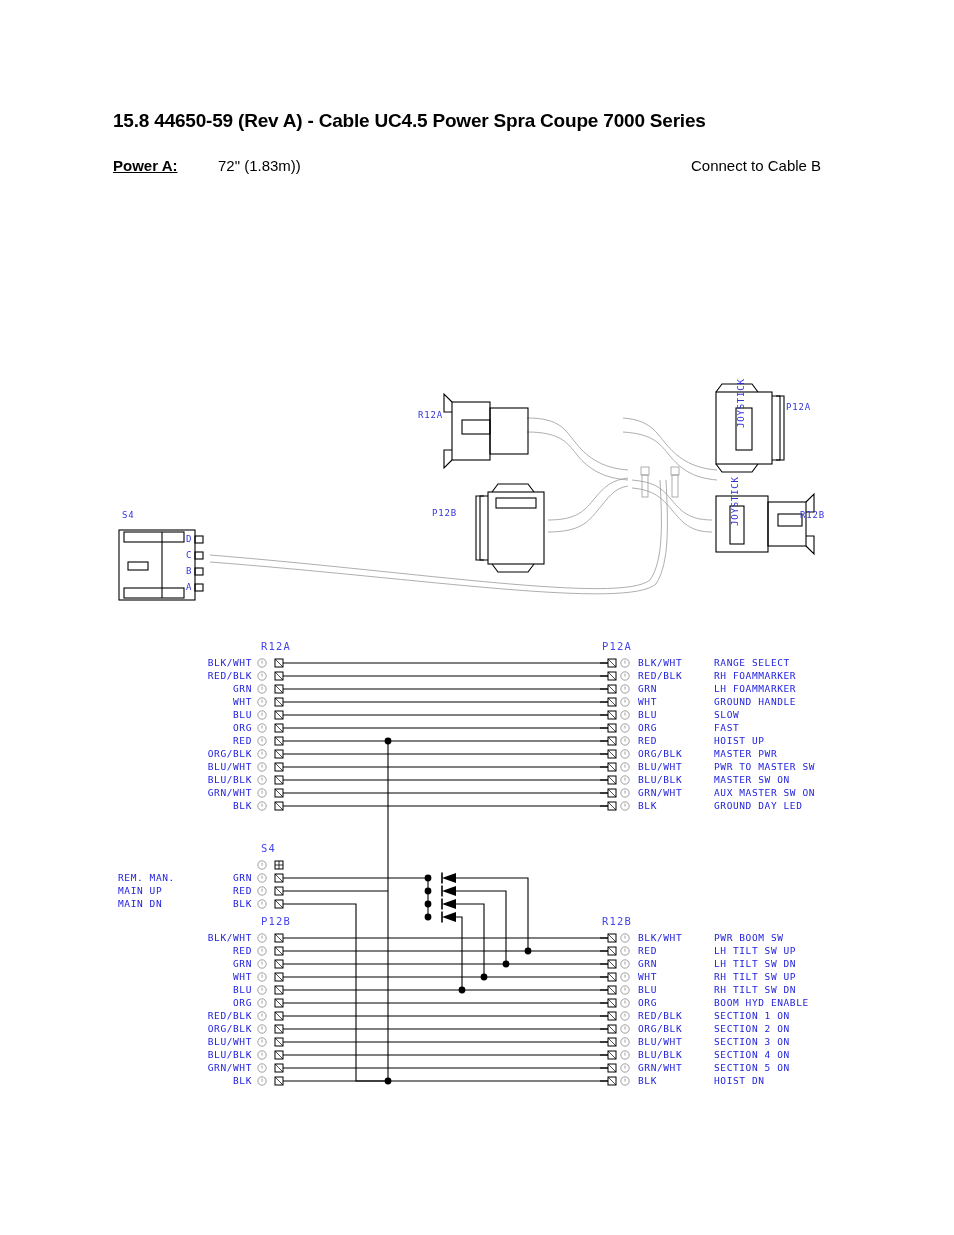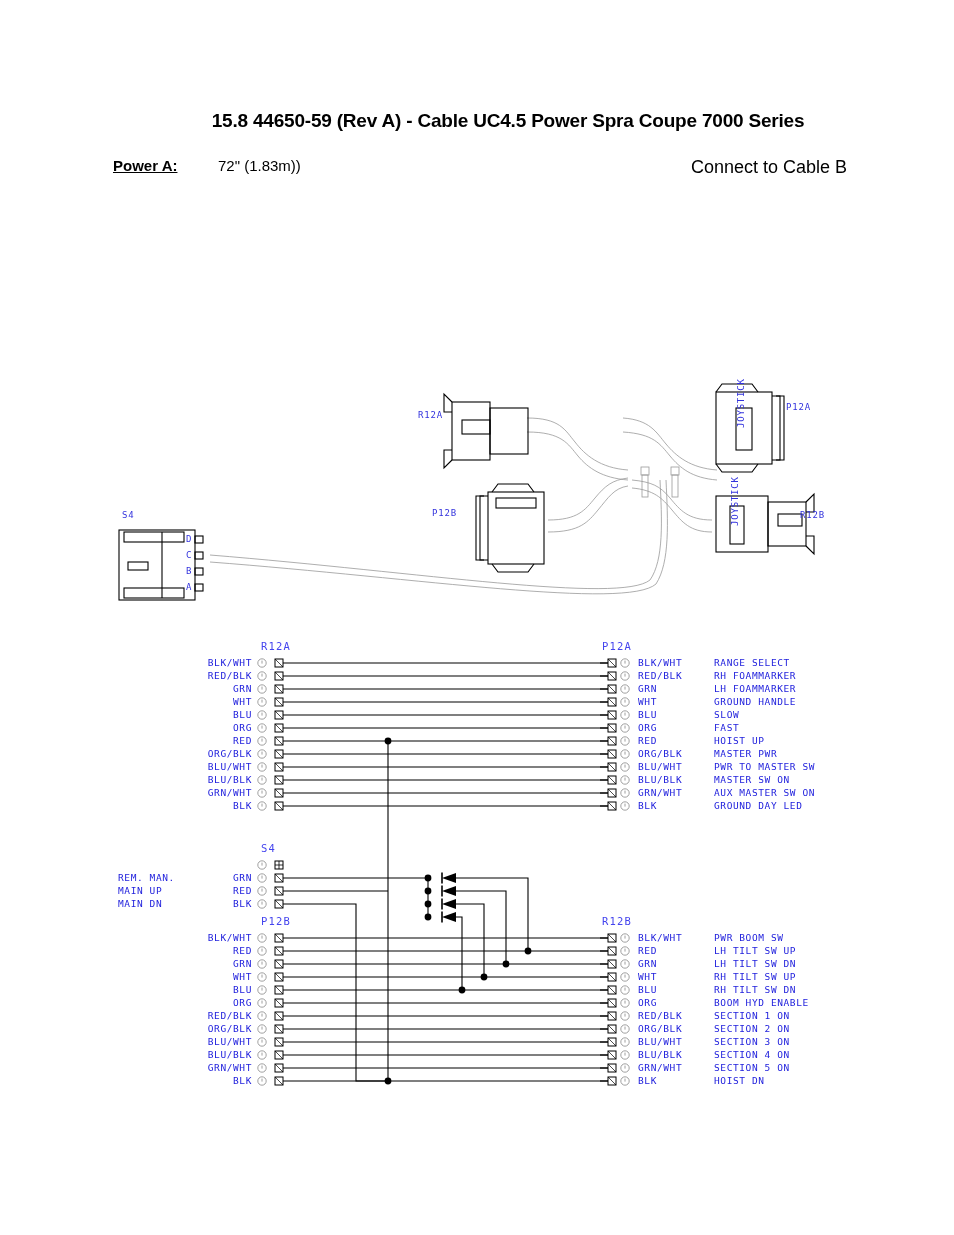--- a/index.html
+++ b/index.html
@@ -1,25 +1,25 @@
 <!DOCTYPE html>
 <html><head>
 <meta charset="utf-8">
 <style>
   html,body{margin:0;padding:0;background:#fff;}
   body{width:954px;height:1235px;position:relative;
        font-family:"Liberation Sans",sans-serif;color:#000;}
 
   
   #doc-title{position:absolute;left:113px;top:110px;width:790px;
-       font-size:19px;font-weight:bold;letter-spacing:-0.2px;white-space:nowrap;text-align:center;}
+       font-size:19px;font-weight:bold;letter-spacing:-0.2px;white-space:nowrap;}
   #cable-label{position:absolute;left:113px;top:157px;font-size:15px;
        font-weight:bold;text-decoration:underline;}
   #cable-length{position:absolute;left:218px;top:157px;font-size:15px;}
-  #connect-note{position:absolute;left:691px;top:157px;font-size:18px;}
+  #connect-note{position:absolute;left:691px;top:157px;font-size:15px;}
 
   
   #pictorial{position:absolute;left:0;top:180px;width:954px;height:440px;}
 
   
   #schematic{position:absolute;left:0;top:630px;width:954px;height:470px;}
   .sch-txt{font-family:"DejaVu Sans Mono",monospace;font-size:9.5px;
        fill:#2222dd;letter-spacing:0.6px;}
   .sch-hdr{font-family:"DejaVu Sans Mono",monospace;font-size:10.5px;
        fill:#4444ee;letter-spacing:1.2px;}

